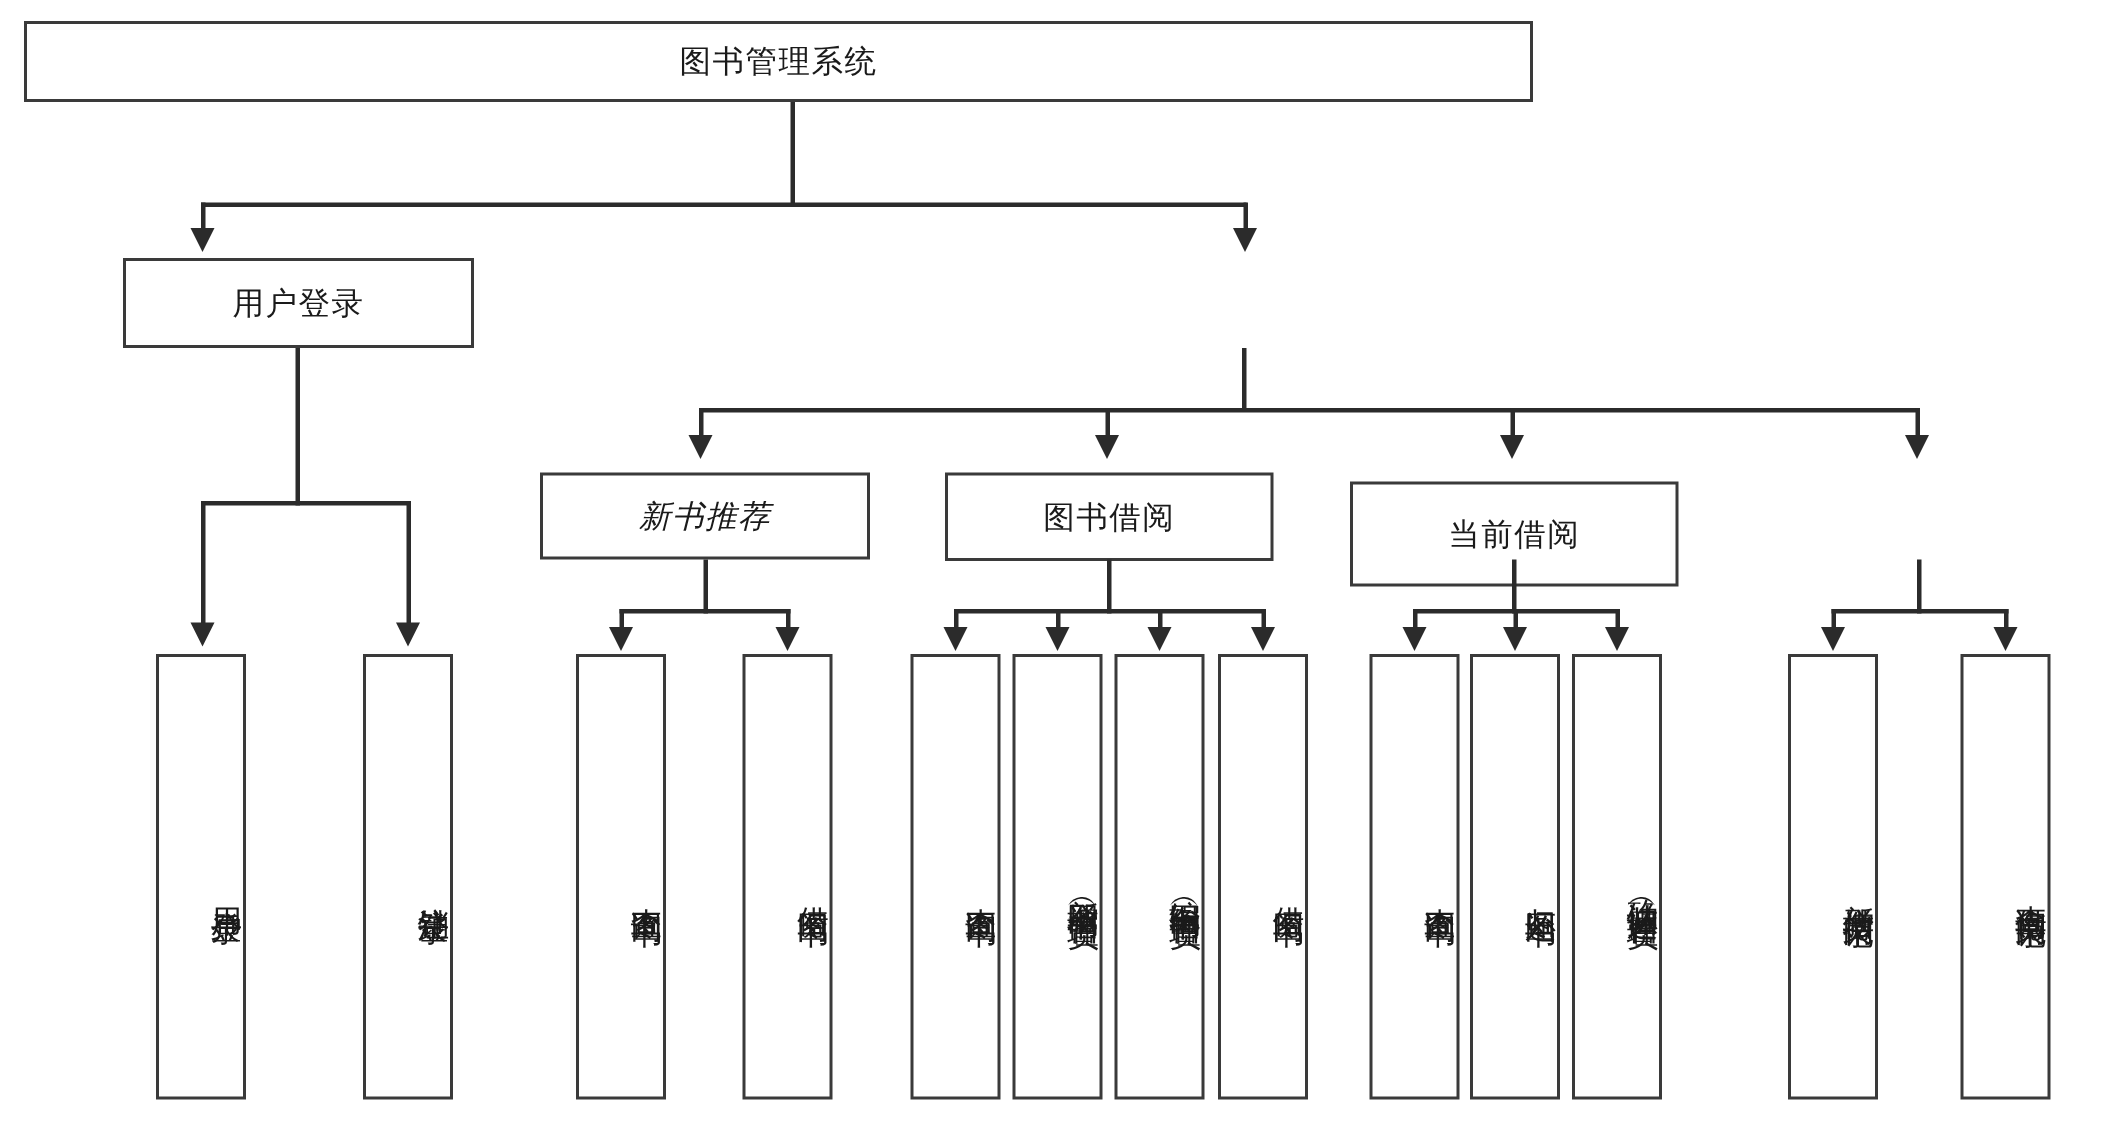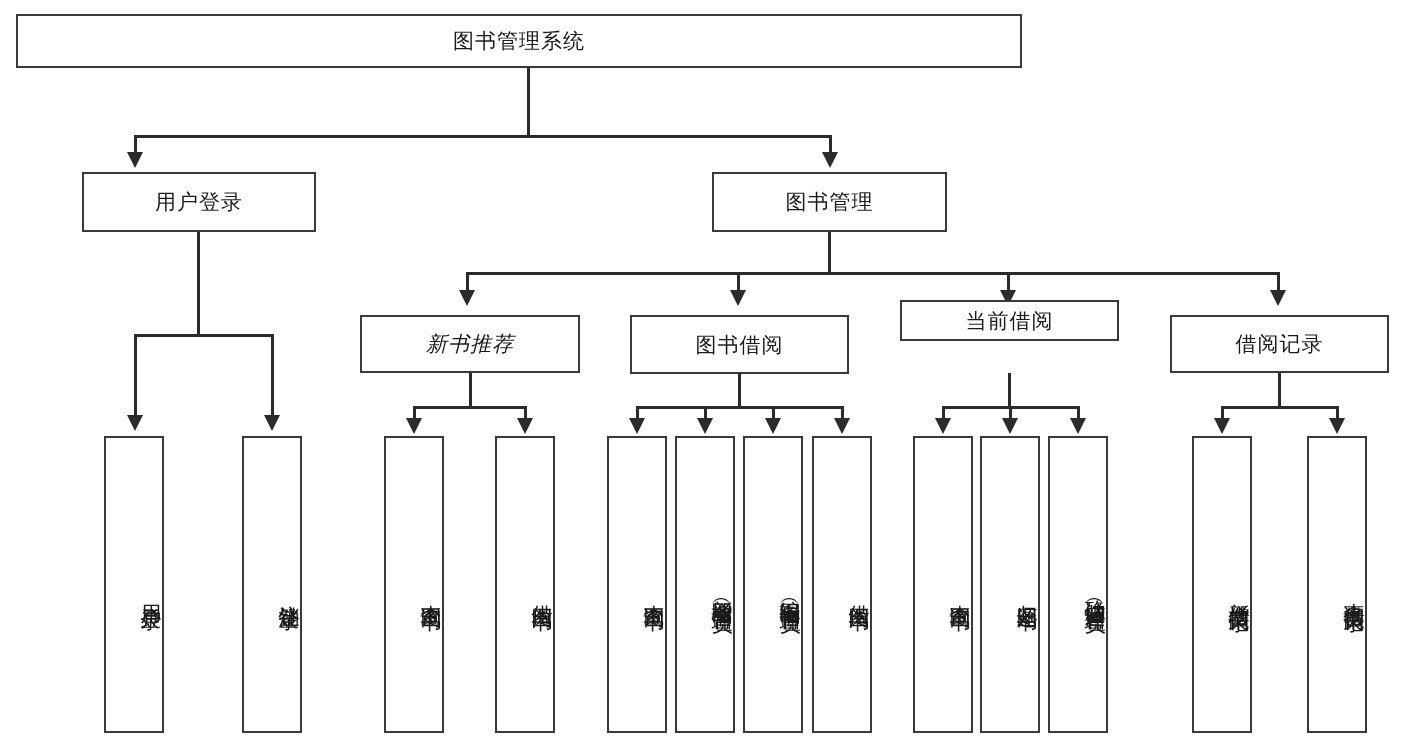--- a/index.html
+++ b/index.html
@@ -87,23 +87,20 @@
 
   <div class="vline" style="left:527px; top:68px; width:3px; height:69px;"></div>
   <div class="hline" style="left:134px; top:135px; width:697px; height:3px;"></div>
   <div class="vline" style="left:134px; top:135px; width:3px; height:22px;"></div>
   <div class="arrow" style="left:127px; top:152px;"></div>
   <div class="vline" style="left:829px; top:135px; width:3px; height:22px;"></div>
   <div class="arrow" style="left:822px; top:152px;"></div>
 
   <div class="node h" style="left:82px; top:172px; width:234px; height:60px;">
     <span class="lbl">用户登录</span>
-  </div>
-  <div class="node h" style="left:712px; top:172px; width:235px; height:60px;">
-    <span class="lbl">图书管理</span>
   </div>
 
   <div class="vline" style="left:197px; top:232px; width:3px; height:105px;"></div>
   <div class="hline" style="left:134px; top:334px; width:140px; height:3px;"></div>
   <div class="vline" style="left:134px; top:334px; width:3px; height:86px;"></div>
   <div class="arrow" style="left:127px; top:415px;"></div>
   <div class="vline" style="left:271px; top:334px; width:3px; height:86px;"></div>
   <div class="arrow" style="left:264px; top:415px;"></div>
 
   <div class="vline" style="left:828px; top:232px; width:3px; height:42px;"></div>
@@ -116,25 +113,22 @@
   <div class="arrow" style="left:1000px; top:290px;"></div>
   <div class="vline" style="left:1277px; top:272px; width:3px; height:22px;"></div>
   <div class="arrow" style="left:1270px; top:290px;"></div>
 
   <div class="node h" style="left:360px; top:315px; width:220px; height:58px;font-style:italic;">
     <span class="lbl">新书推荐</span>
   </div>
   <div class="node h" style="left:630px; top:315px; width:219px; height:59px;">
     <span class="lbl">图书借阅</span>
   </div>
-  <div class="node h" style="left:900px; top:300px; width:219px; height:41px;">
+  <div class="node h" style="left:900px; top:321px; width:219px; height:70px;">
     <span class="lbl">当前借阅</span>
-  </div>
-  <div class="node h" style="left:1170px; top:315px; width:219px; height:58px;">
-    <span class="lbl">借阅记录</span>
   </div>
 
   <div class="vline" style="left:469px; top:373px; width:3px; height:36px;"></div>
   <div class="hline" style="left:413px; top:406px; width:114px; height:3px;"></div>
   <div class="vline" style="left:413px; top:406px; width:3px; height:16px;"></div>
   <div class="arrow" style="left:406px; top:418px;"></div>
   <div class="vline" style="left:524px; top:406px; width:3px; height:16px;"></div>
   <div class="arrow" style="left:517px; top:418px;"></div>
 
   <div class="vline" style="left:738px; top:373px; width:3px; height:36px;"></div>

